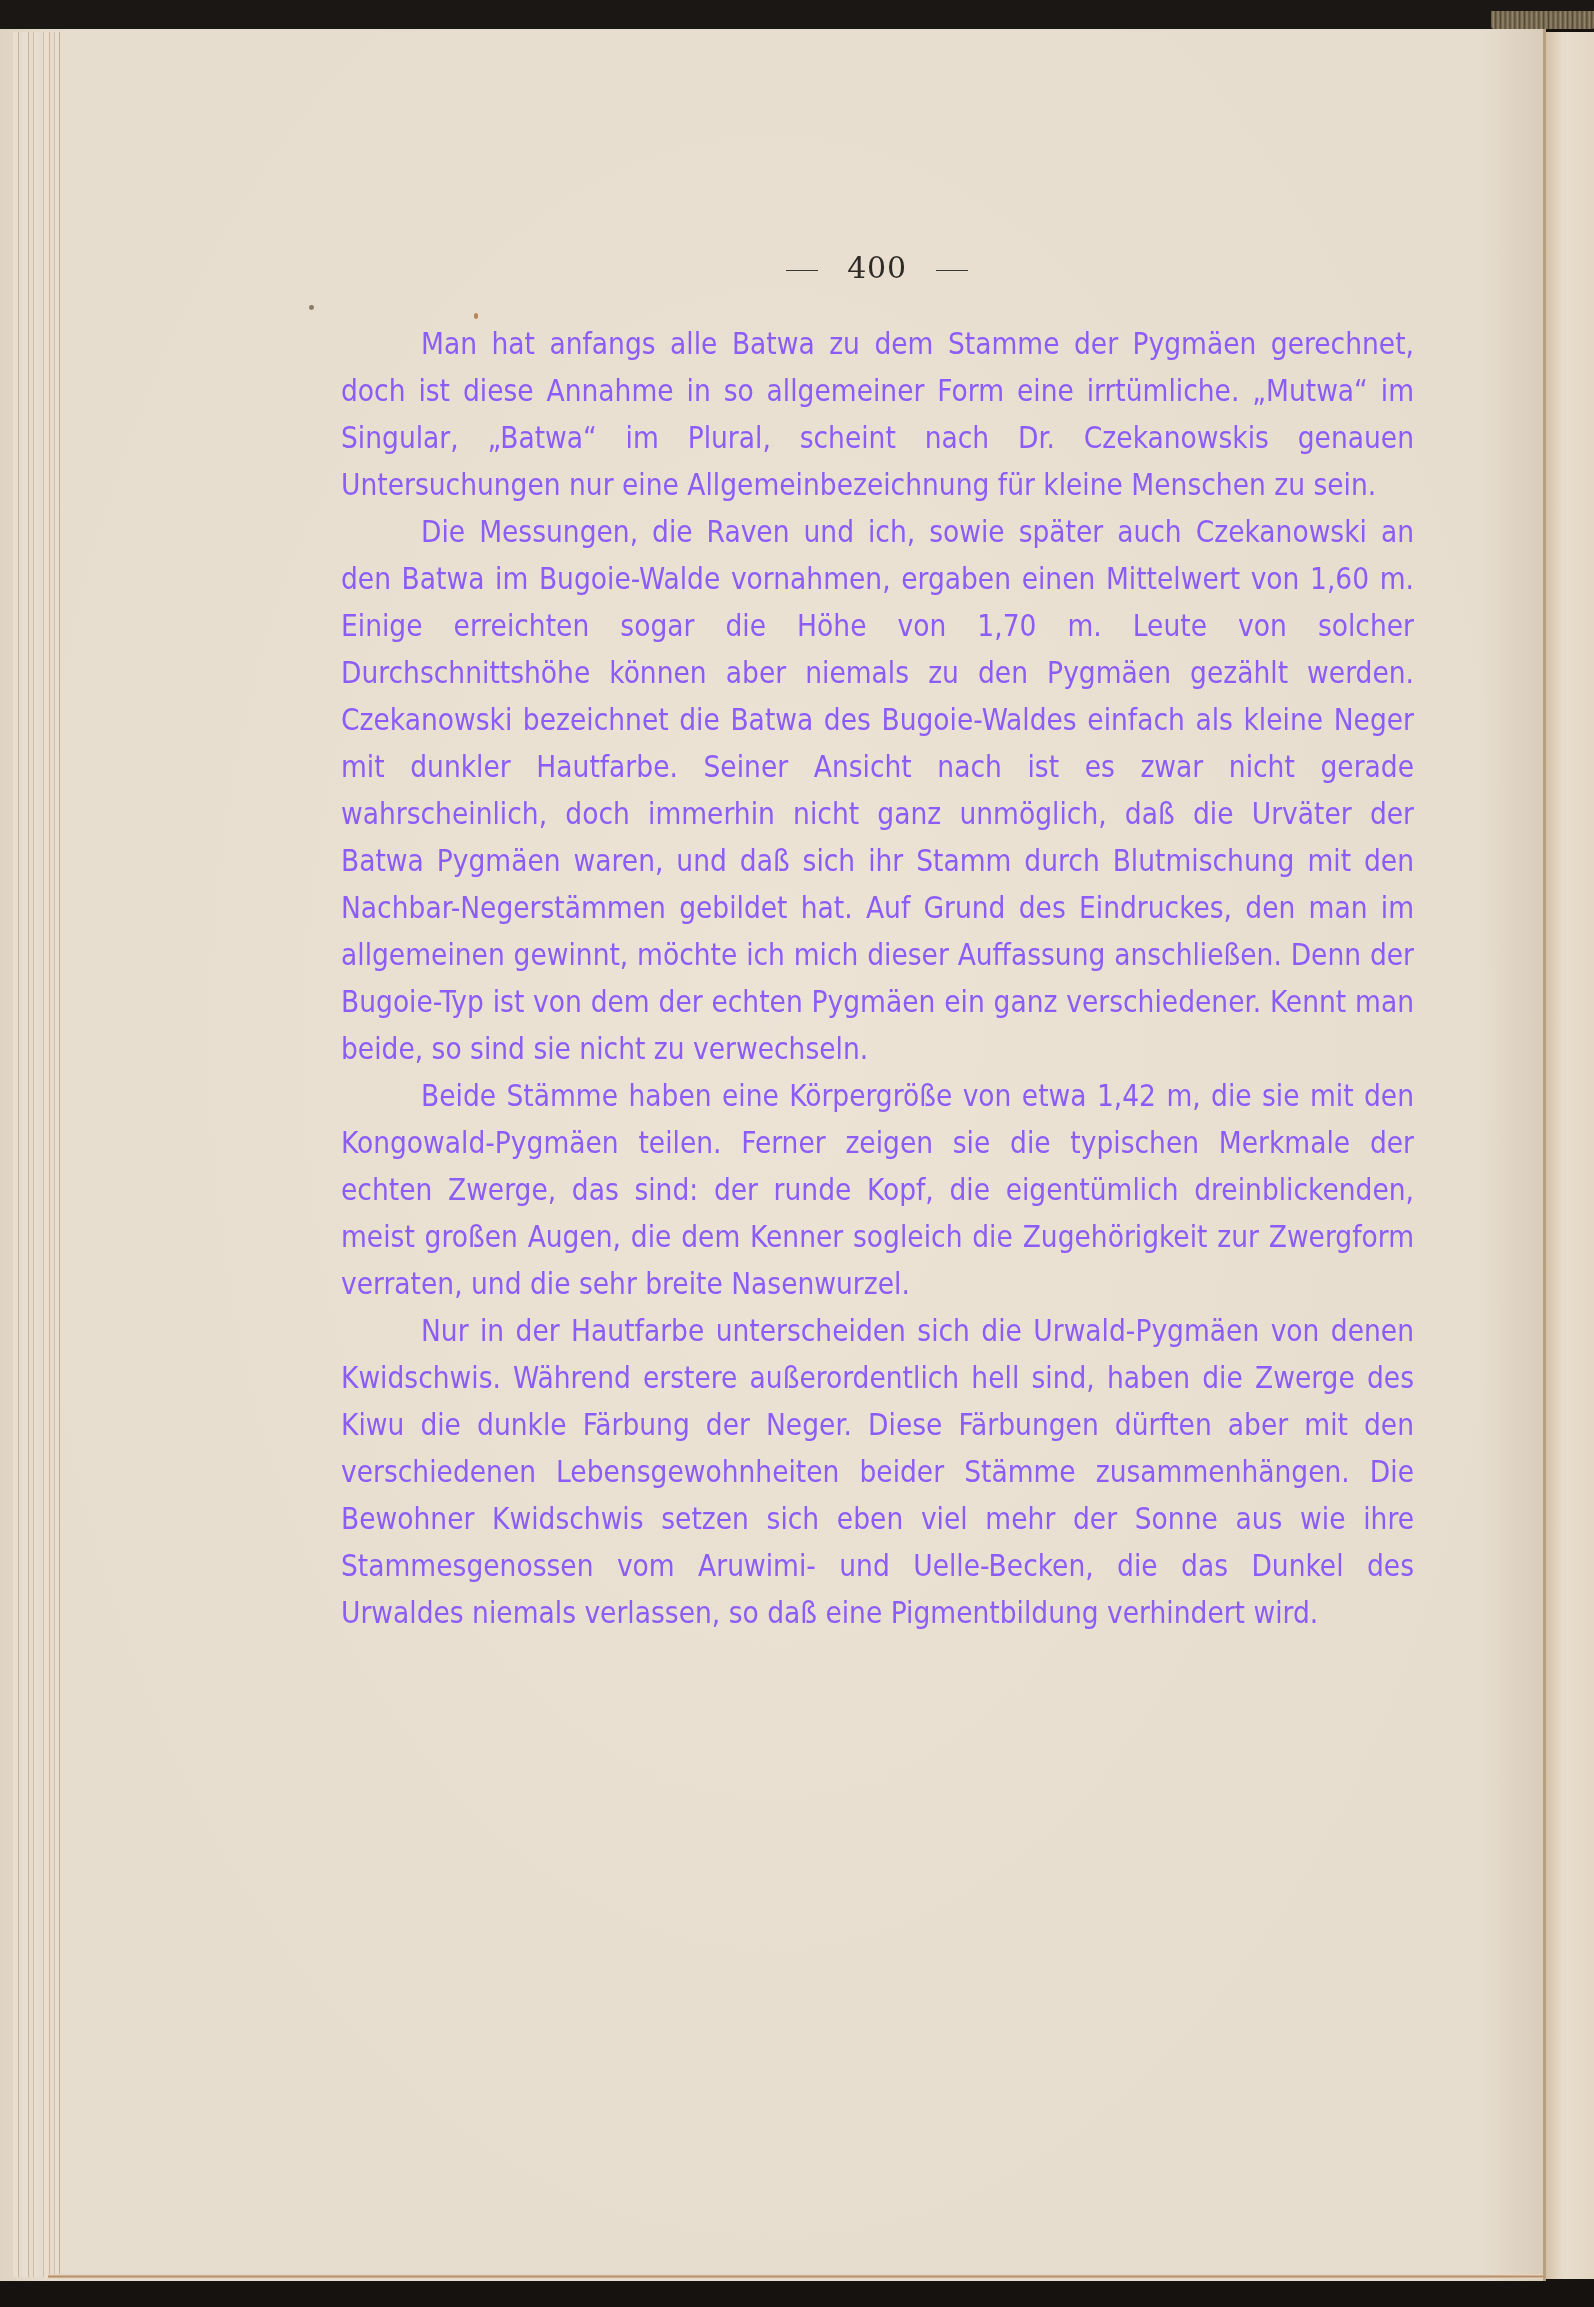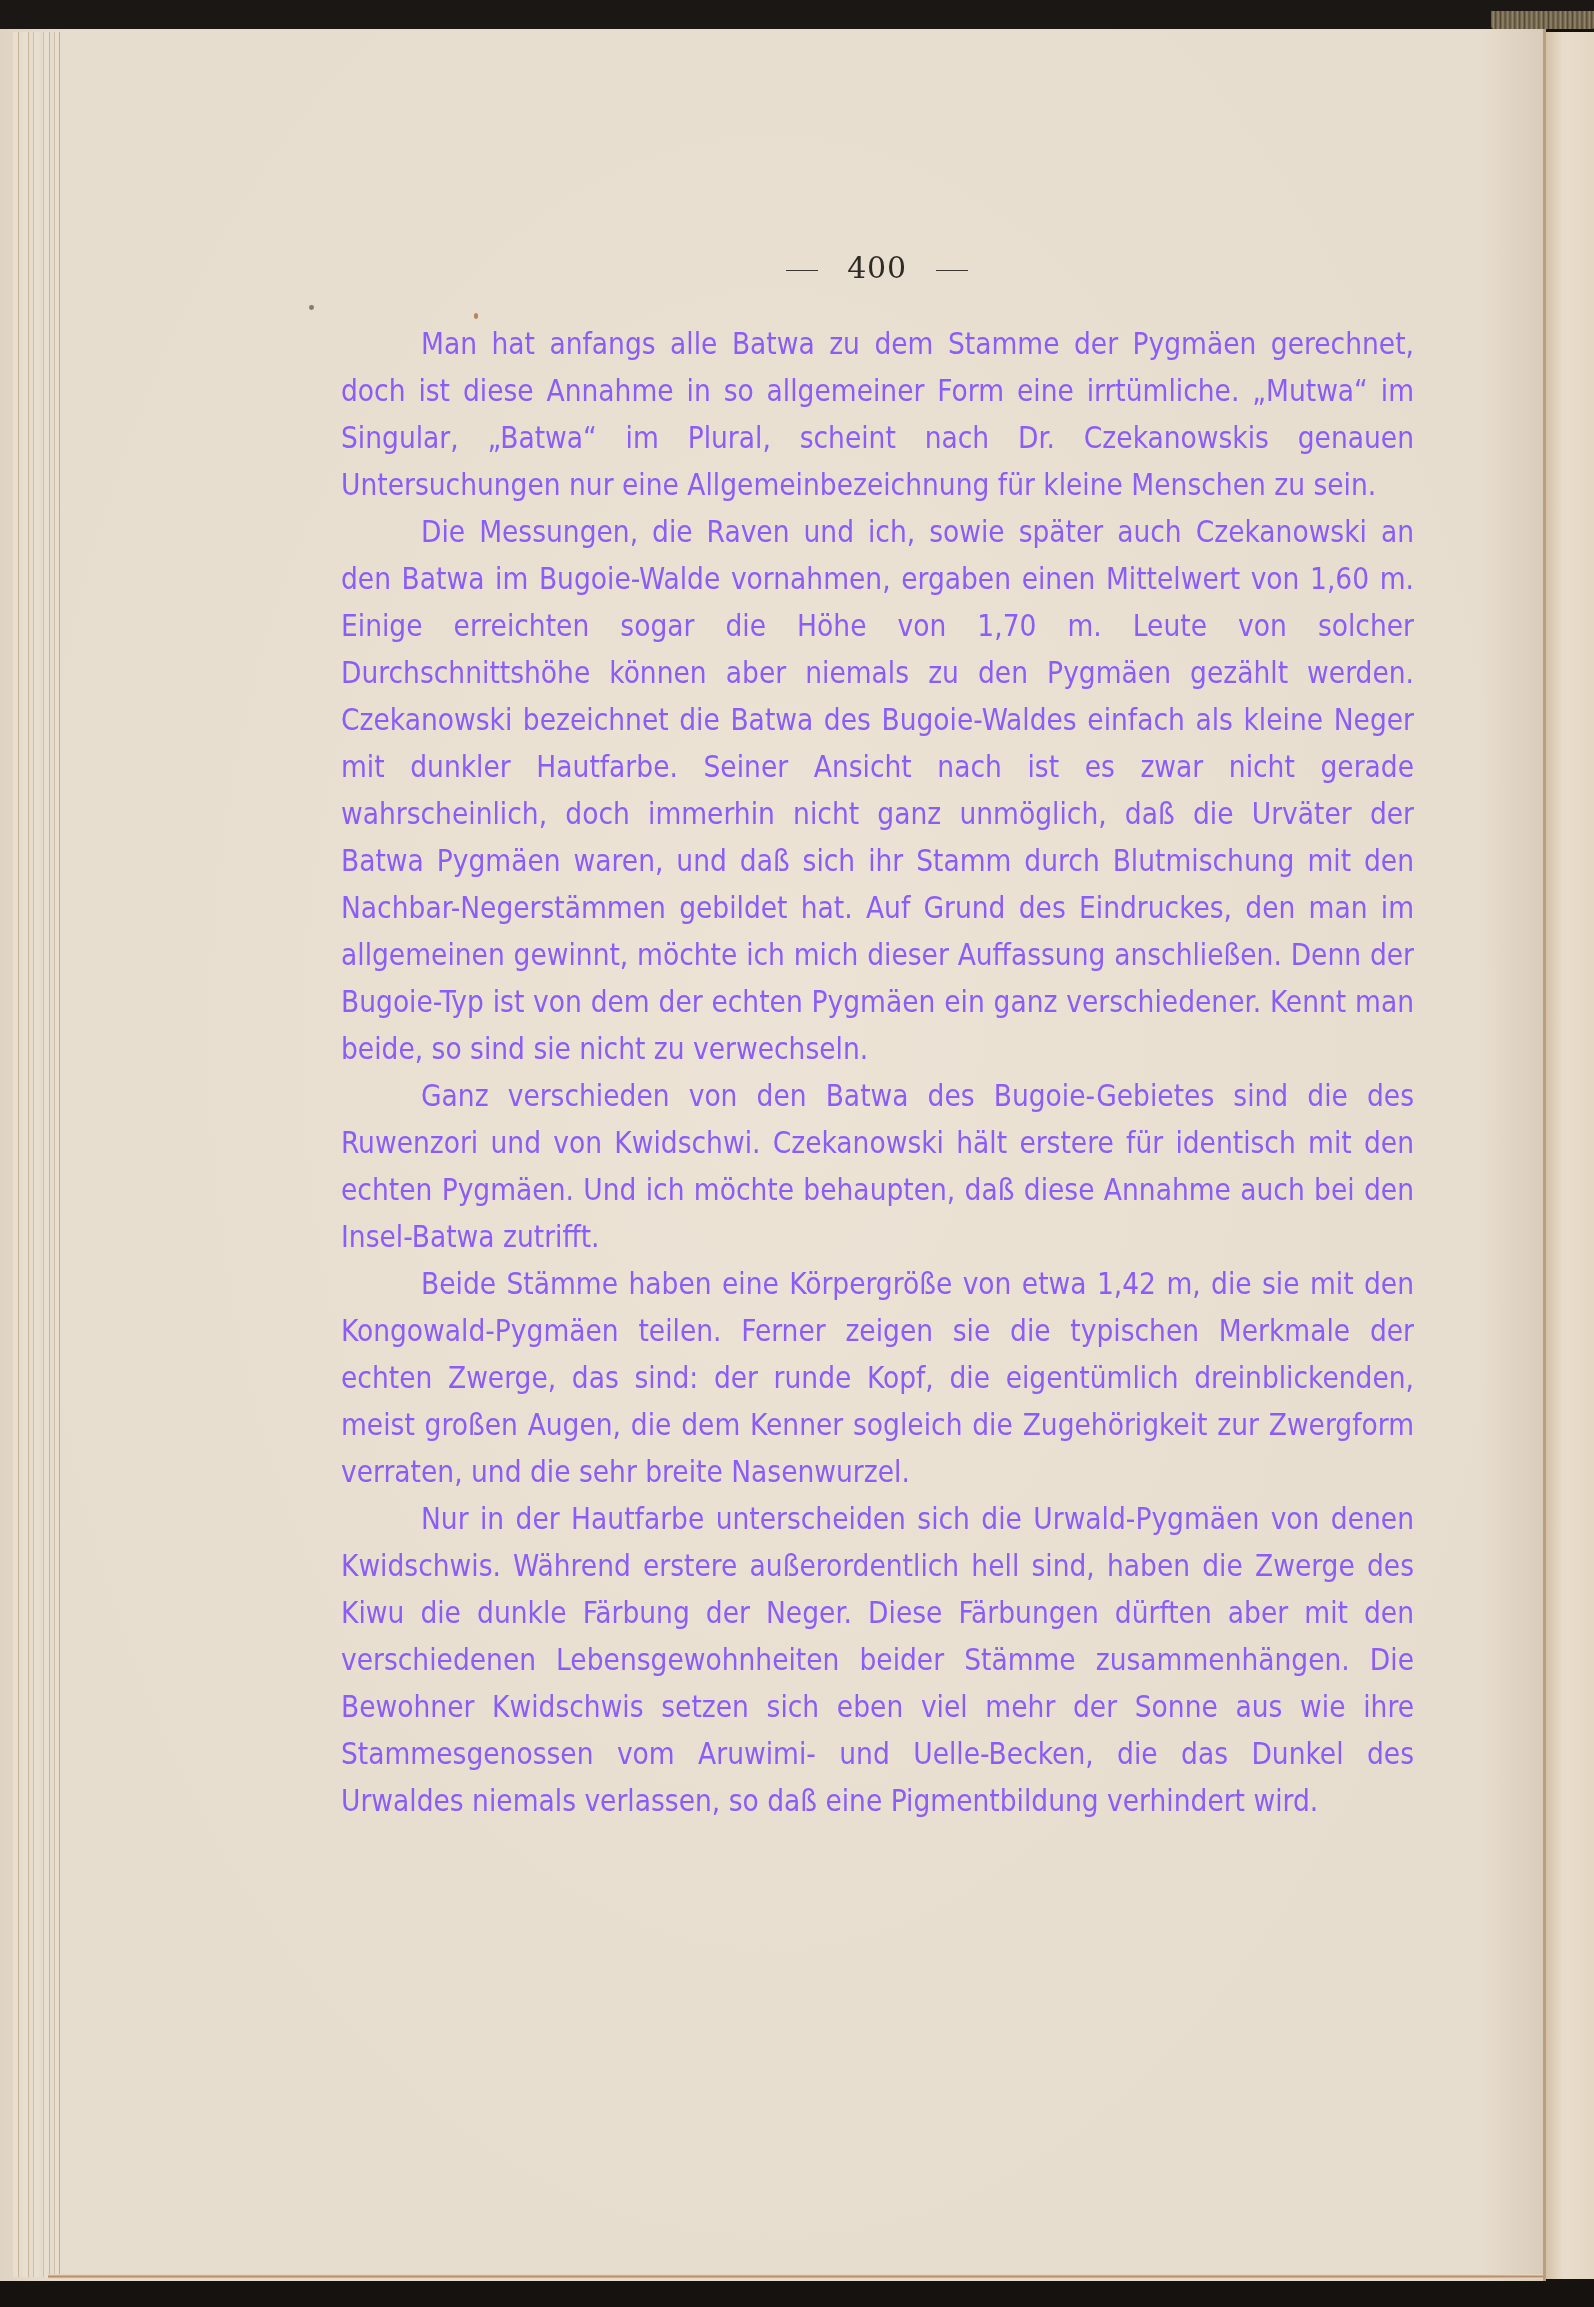--- a/index.html
+++ b/index.html
@@ -145,17 +145,16 @@
 <div class="next-page"></div>
 <div class="backdrop-bottom"></div>
 
 <div class="page-number">
   <span class="dash"></span><span>400</span><span class="dash"></span>
 </div>
 
 <div class="text-block">
   <p>Man hat anfangs alle Batwa zu dem Stamme der Pygmäen gerechnet, doch ist diese Annahme in so allgemeiner Form eine irrtümliche. „Mutwa“ im Singular, „Batwa“ im Plural, scheint nach Dr. Czekanowskis genauen Untersuchungen nur eine Allgemeinbezeichnung für kleine Menschen zu sein.</p>
   <p>Die Messungen, die Raven und ich, sowie später auch Czekanowski an den Batwa im Bugoie-Walde vornahmen, ergaben einen Mittelwert von 1,60 m. Einige erreichten sogar die Höhe von 1,70 m. Leute von solcher Durchschnittshöhe können aber niemals zu den Pygmäen gezählt werden. Czekanowski bezeichnet die Batwa des Bugoie-Waldes einfach als kleine Neger mit dunkler Hautfarbe. Seiner Ansicht nach ist es zwar nicht gerade wahrscheinlich, doch immerhin nicht ganz unmöglich, daß die Urväter der Batwa Pygmäen waren, und daß sich ihr Stamm durch Blutmischung mit den Nachbar-Negerstämmen gebildet hat. Auf Grund des Eindruckes, den man im allgemeinen gewinnt, möchte ich mich dieser Auffassung anschließen. Denn der Bugoie-Typ ist von dem der echten Pygmäen ein ganz verschiedener. Kennt man beide, so sind sie nicht zu verwechseln.</p>
-  <p>Ganz verschieden von den Batwa des Bugoie-Gebietes sind die des Ruwenzori und von Kwidschwi. Czekanowski hält erstere für identisch mit den echten Pygmäen. Und ich möchte behaupten, daß diese Annahme auch bei den Insel-Batwa zutrifft.</p>
   <p>Beide Stämme haben eine Körpergröße von etwa 1,42 m, die sie mit den Kongowald-Pygmäen teilen. Ferner zeigen sie die typischen Merkmale der echten Zwerge, das sind: der runde Kopf, die eigentümlich dreinblickenden, meist großen Augen, die dem Kenner sogleich die Zugehörigkeit zur Zwergform verraten, und die sehr breite Nasenwurzel.</p>
   <p>Nur in der Hautfarbe unterscheiden sich die Urwald-Pygmäen von denen Kwidschwis. Während erstere außerordentlich hell sind, haben die Zwerge des Kiwu die dunkle Färbung der Neger. Diese Färbungen dürften aber mit den verschiedenen Lebensgewohnheiten beider Stämme zusammenhängen. Die Bewohner Kwidschwis setzen sich eben viel mehr der Sonne aus wie ihre Stammesgenossen vom Aruwimi- und Uelle-Becken, die das Dunkel des Urwaldes niemals verlassen, so daß eine Pigmentbildung verhindert wird.</p>
 </div>
 
 
 </body></html>

